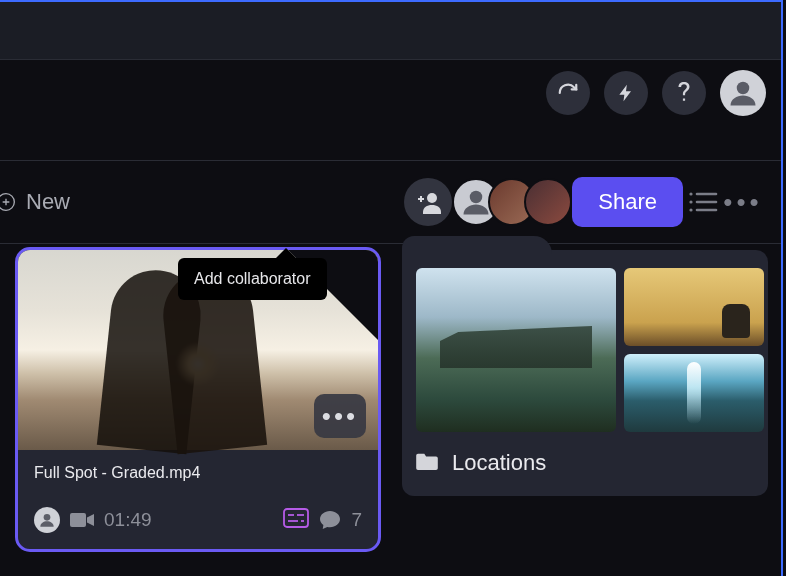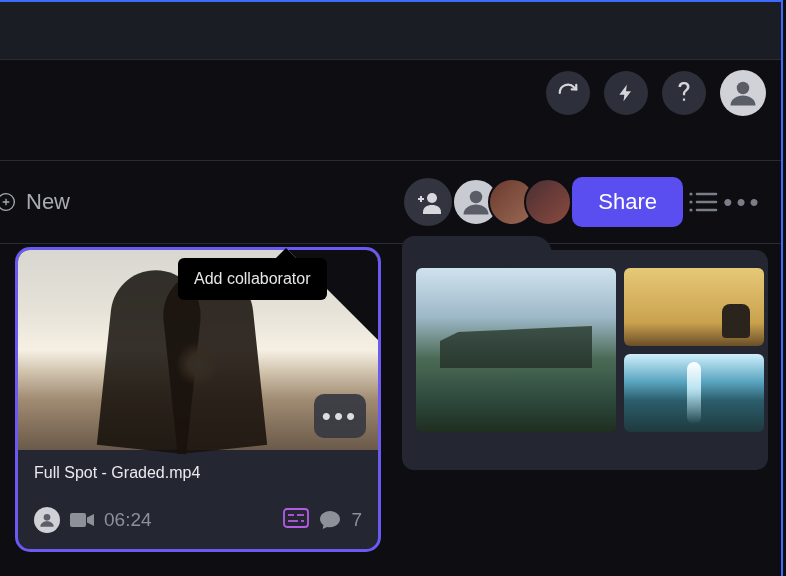--- a/index.html
+++ b/index.html
@@ -341,21 +341,21 @@
           <span class="tiny-avatar">
             <svg width="16" height="16" viewBox="0 0 24 24">
                 <circle cx="12" cy="8" r="5"></circle>
                 <path d="M2 22c0-5 5-8 10-8s10 3 10 8z"></path>
               </svg>
           </span>
           <svg width="24" height="18" viewBox="0 0 24 18" fill="#8d8f99">
               <rect x="0" y="2" width="16" height="14" rx="2"></rect>
               <path d="M17 6.5 24 3v12l-7-3.5z"></path>
             </svg>
-          <span>06:24</span>
+          <span>01:49</span>
         </div>
         <div class="meta-right">
           <span class="cc-icon">
             <svg width="26" height="20" viewBox="0 0 26 20" fill="none" stroke="#b55be6" stroke-width="1.8">
                 <rect x="1" y="1" width="24" height="18" rx="3"></rect>
                 <line x1="5" y1="7" x2="11" y2="7"></line>
                 <line x1="14" y1="7" x2="21" y2="7"></line>
                 <line x1="5" y1="13" x2="15" y2="13"></line>
                 <line x1="18" y1="13" x2="21" y2="13"></line>
               </svg>
@@ -370,16 +370,24 @@
   </div>
 
   <div class="folder-card">
     <div class="folder-tab"></div>
     <div class="folder-body">
       <div class="folder-thumbs">
         <div class="ft big"></div>
         <div class="ft r1"></div>
         <div class="ft r2"></div>
       </div>
+      <div class="folder-info">
+        <span class="folder-icon">
+          <svg width="22" height="18" viewBox="0 0 24 20" fill="#d4d5da">
+              <path d="M2 2h7l2 3h11a2 2 0 0 1 2 2v11a2 2 0 0 1-2 2H2a2 2 0 0 1-2-2V4a2 2 0 0 1 2-2z"></path>
+            </svg>
+        </span>
+        <span class="folder-title">Locations</span>
+      </div>
     </div>
   </div>
 
 </div>
 
 </body></html>

